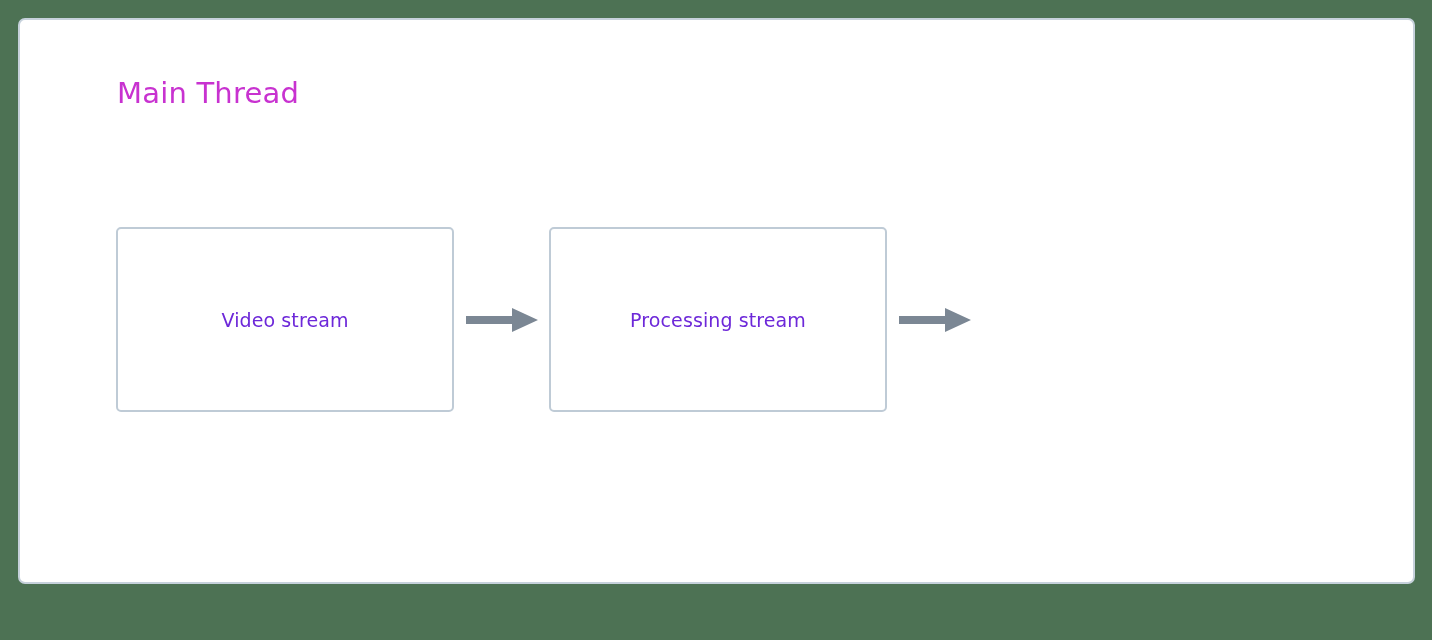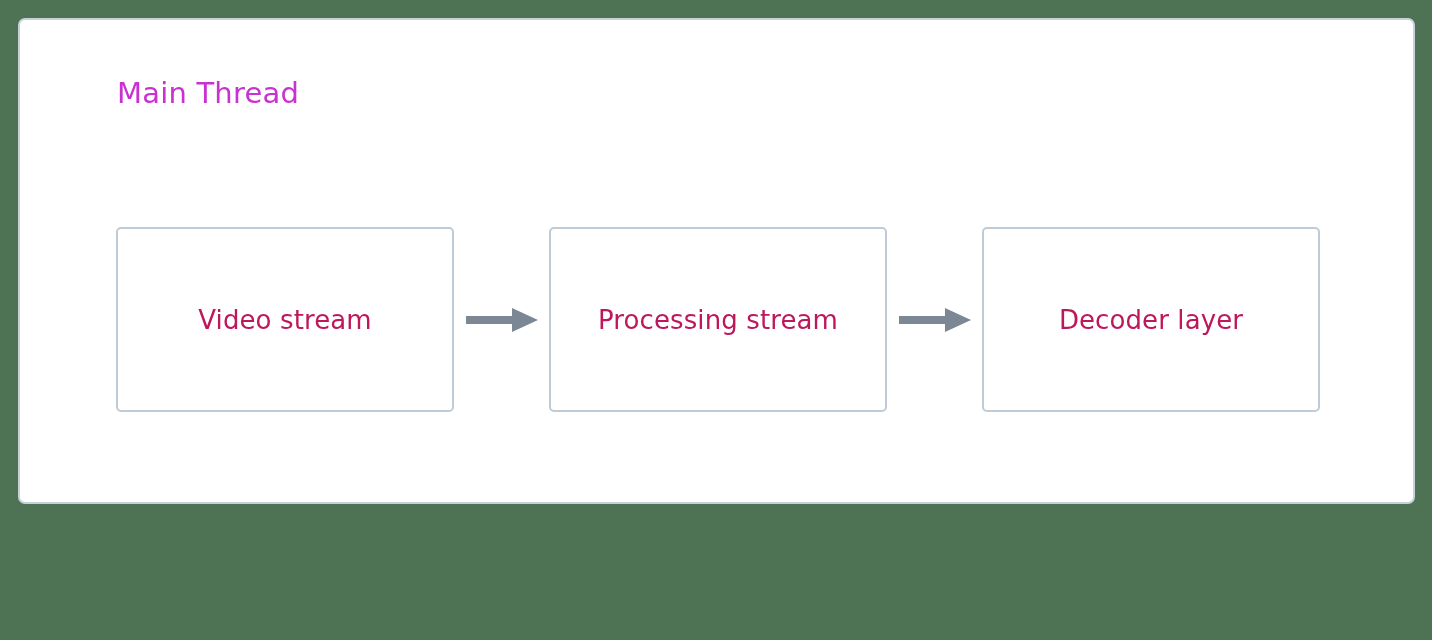--- a/index.html
+++ b/index.html
@@ -19,21 +19,21 @@
     width: 1432px;
     height: 640px;
   }
 
   
   .thread-container {
     position: absolute;
     left: 18px;
     top: 18px;
     width: 1397px;
-    height: 486px;
+    height: 566px;
     box-sizing: border-box;
     background: #ffffff;
     border: 2px solid #c6d1db;
     border-radius: 7px;
   }
 
   .thread-title {
     position: absolute;
     left: 97px;
     top: 56px;
@@ -63,23 +63,23 @@
     flex: 0 0 338px;
     background: #ffffff;
     border: 2px solid #bfcbd6;
     border-radius: 5px;
     display: flex;
     align-items: center;
     justify-content: center;
   }
 
   .node-label {
-    font-size: 26px;
+    font-size: 19px;
     line-height: 32px;
-    color: #be185d;
+    color: #6d28d9;
     white-space: nowrap;
     letter-spacing: 0.1px;
   }
 
   .edge-arrow {
     flex: 0 0 95px;
     width: 95px;
     height: 40px;
     display: flex;
     align-items: center;
@@ -113,19 +113,16 @@
       <div class="node-box">
         <span class="node-label">Processing stream</span>
       </div>
 
       <div class="edge-arrow">
         <svg width="72" height="30" viewBox="0 0 72 30" aria-hidden="true">
           <path d="M0 11 H46 V3 L72 15 L46 27 V19 H0 Z" fill="#7b8794"></path>
         </svg>
       </div>
 
-      <div class="node-box">
-        <span class="node-label">Decoder layer</span>
-      </div>
 
     </div>
   </div>
 </div>
 
 </body></html>

